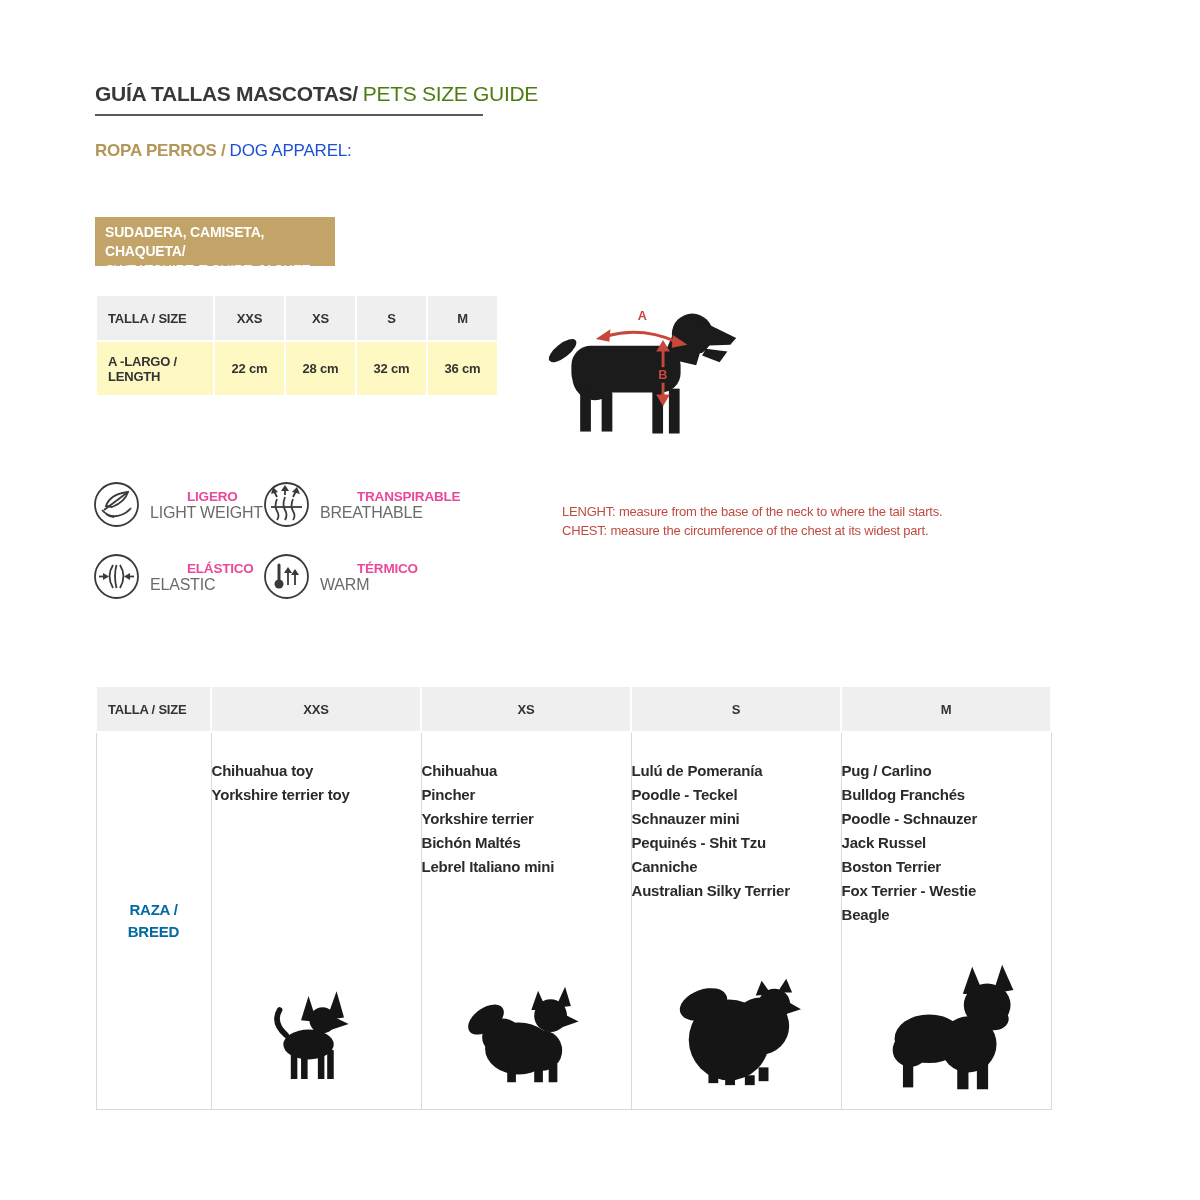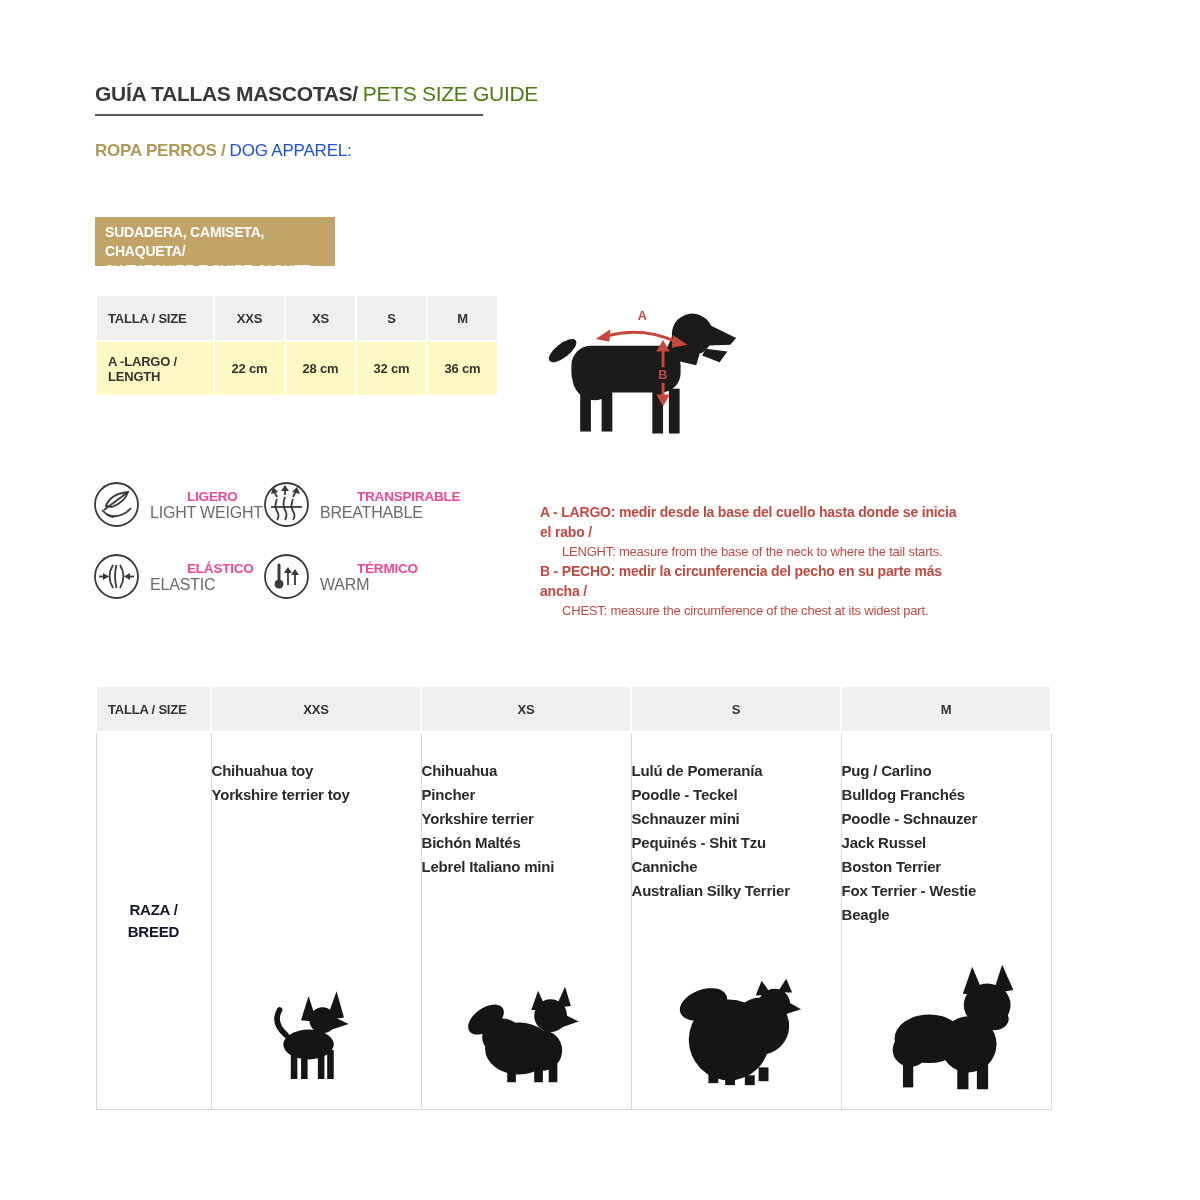--- a/index.html
+++ b/index.html
@@ -55,21 +55,21 @@
   .notes .n { font-size:13px; font-weight:400; letter-spacing:-0.2px; line-height:19px; padding-left:22px; }
 
   
   .breed-table { left:95px; top:685px; }
   .breed-table td { letter-spacing:-0.2px; color:#333; }
   .breed-table .c0 { width:115px; }
   .breed-table .cb { width:210px; }
   .breed-table tr.hdr td { background:#efefef; border:2px solid #fff; height:46px; font-size:13px; font-weight:700; text-align:center; }
   .breed-table tr.hdr td.c0 { text-align:left; padding-left:11px; }
   .breed-table tr.body td { height:377px; background:#fff; border:1px solid #d9d9d9; border-top:2px solid #fff; vertical-align:top; position:relative; }
-  .breed-table tr.body td.c0 { text-align:center; vertical-align:middle; font-size:15px; font-weight:700; line-height:22px; color:#0f172a; }
+  .breed-table tr.body td.c0 { text-align:center; vertical-align:middle; font-size:15px; font-weight:700; line-height:22px; color:#0369a1; }
   .breed-cell-inner { padding-top:26px; text-align:left; }
   .breed-line { font-size:15px; font-weight:700; line-height:24px; color:#2b2b2b; }
   .dogwrap { position:absolute; bottom:12px; left:0; right:0; text-align:center; }
 </style>
 </head>
 <body>
 
 <div class="abs title">
   <span>GUÍA TALLAS MASCOTAS/</span><span class="en">PETS SIZE GUIDE</span>
 </div>
@@ -208,23 +208,21 @@
       <polygon points="32,16 28,22 36,22"></polygon>
     </g>
   </svg>
   <div class="txt">
     <div class="es">TÉRMICO</div>
     <div class="en">WARM</div>
   </div>
 </div>
 
 <div class="abs notes">
-  <div class="b">A - LARGO: medir desde la base del cuello hasta donde se inicia el rabo /</div>
   <div class="n">LENGHT: measure from the base of the neck to where the tail starts.</div>
-  <div class="b">B - PECHO: medir la circunferencia del pecho en su parte más ancha /</div>
   <div class="n">CHEST: measure the circumference of the chest at its widest part.</div>
 </div>
 
 <table class="abs breed-table">
   <tbody>
       <tr class="hdr">
     <td class="c0">TALLA /  SIZE</td>
     <td class="cb">XXS</td>
     <td class="cb">XS</td>
     <td class="cb">S</td>

